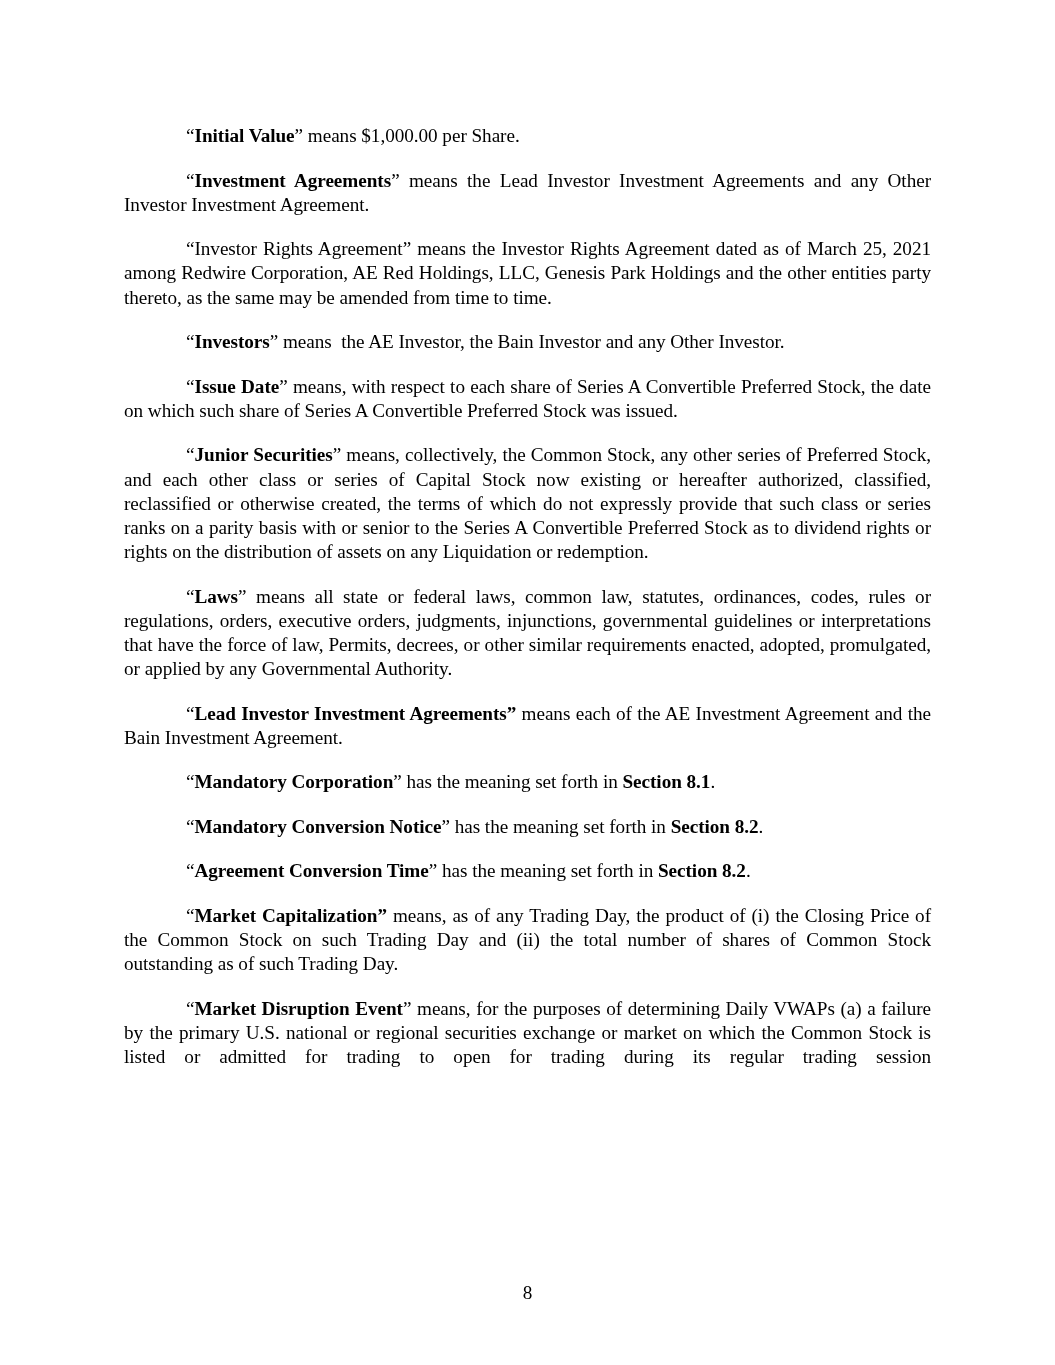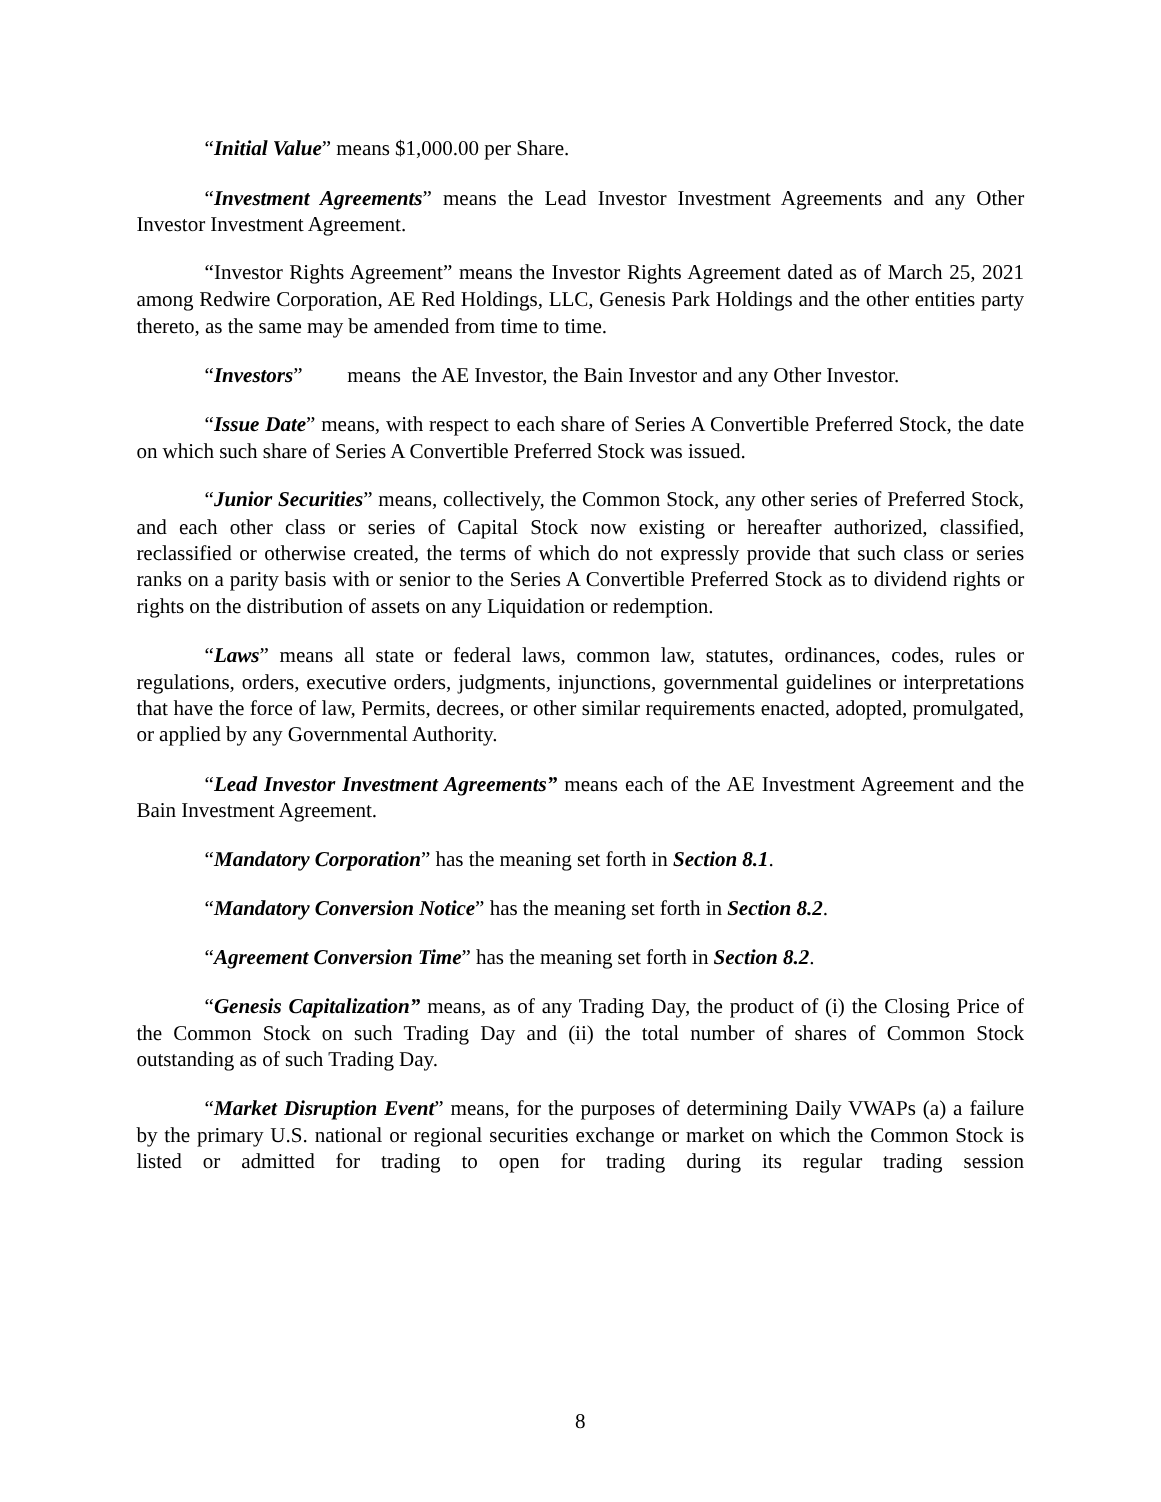--- a/index.html
+++ b/index.html
@@ -27,21 +27,20 @@
       margin: 0 0 20.3px 0;
       text-indent: 62px;
       text-align: justify;
       letter-spacing: -0.05px;
     }
     .para.last {
       text-align-last: justify;
     }
     .term, .ref, .bq {
       font-weight: bold;
-      font-style: italic;
     }
     .page-number {
       position: absolute;
       left: 0;
       width: 1055px;
       top: 1281px;
       text-align: center;
       font-size: 19.2px;
       line-height: 24px;
     }
@@ -50,38 +49,38 @@
 <body>
 
 <div class="page">
 
   <p class="para"><span>“</span><span class="term">Initial Value</span><span>”</span><span> means $1,000.00 per Share.</span></p>
 
   <p class="para"><span>“</span><span class="term">Investment Agreements</span><span>”</span><span> means the Lead Investor Investment Agreements and any Other Investor Investment Agreement.</span></p>
 
   <p class="para"><span>“Investor Rights Agreement” means the Investor Rights Agreement dated as of March 25, 2021 among Redwire Corporation, AE Red Holdings, LLC, Genesis Park Holdings and the other entities party thereto, as the same may be amended from time to time.</span></p>
 
-  <p class="para"><span>“</span><span class="term">Investors</span><span>”</span><span style="white-space: pre-wrap; margin-left: 36px;"> means  the AE Investor, the Bain Investor and any Other Investor.</span></p>
+  <p class="para"><span>“</span><span class="term">Investors</span><span>”</span><span style="white-space: pre-wrap;"> means  the AE Investor, the Bain Investor and any Other Investor.</span></p>
 
   <p class="para"><span>“</span><span class="term">Issue Date</span><span>”</span><span> means, with respect to each share of Series A Convertible Preferred Stock, the date on which such share of Series A Convertible Preferred Stock was issued.</span></p>
 
   <p class="para"><span>“</span><span class="term">Junior Securities</span><span>”</span><span> means, collectively, the Common Stock, any other series of Preferred Stock, and each other class or series of Capital Stock now existing or hereafter authorized, classified, reclassified or otherwise created, the terms of which do not expressly provide that such class or series ranks on a parity basis with or senior to the Series A Convertible Preferred Stock as to dividend rights or rights on the distribution of assets on any Liquidation or redemption.</span></p>
 
   <p class="para"><span>“</span><span class="term">Laws</span><span>”</span><span> means all state or federal laws, common law, statutes, ordinances, codes, rules or regulations, orders, executive orders, judgments, injunctions, governmental guidelines or interpretations that have the force of law, Permits, decrees, or other similar requirements enacted, adopted, promulgated, or applied by any Governmental Authority.</span></p>
 
 
   <p class="para"><span>“</span><span class="term">Lead Investor Investment Agreements</span><span class="bq">”</span><span> means each of the AE Investment Agreement and the Bain Investment Agreement.</span></p>
 
 
 
   <p class="para"><span>“</span><span class="term">Mandatory Corporation</span><span>”</span><span> has the meaning set forth in </span><span class="ref">Section 8.1</span><span>.</span></p>
 
   <p class="para"><span>“</span><span class="term">Mandatory Conversion Notice</span><span>”</span><span> has the meaning set forth in </span><span class="ref">Section 8.2</span><span>.</span></p>
 
   <p class="para"><span>“</span><span class="term">Agreement Conversion Time</span><span>”</span><span> has the meaning set forth in </span><span class="ref">Section 8.2</span><span>.</span></p>
 
-  <p class="para"><span>“</span><span class="term">Genesis Capitalization</span><span class="bq">”</span><span> means, as of any Trading Day, the product of (i) the Closing Price of the Common Stock on such Trading Day and (ii) the total number of shares of Common Stock outstanding as of such Trading Day.</span></p>
+  <p class="para"><span>“</span><span class="term">Market Capitalization</span><span class="bq">”</span><span> means, as of any Trading Day, the product of (i) the Closing Price of the Common Stock on such Trading Day and (ii) the total number of shares of Common Stock outstanding as of such Trading Day.</span></p>
 
   <p class="para last"><span>“</span><span class="term">Market Disruption Event</span><span>”</span><span> means, for the purposes of determining Daily VWAPs (a) a failure by the primary U.S. national or regional securities exchange or market on which the Common Stock is listed or admitted for trading to open for trading during its regular trading session</span></p>
 
 </div>
 
 <div class="page-number">8</div>
 
 </body></html>

